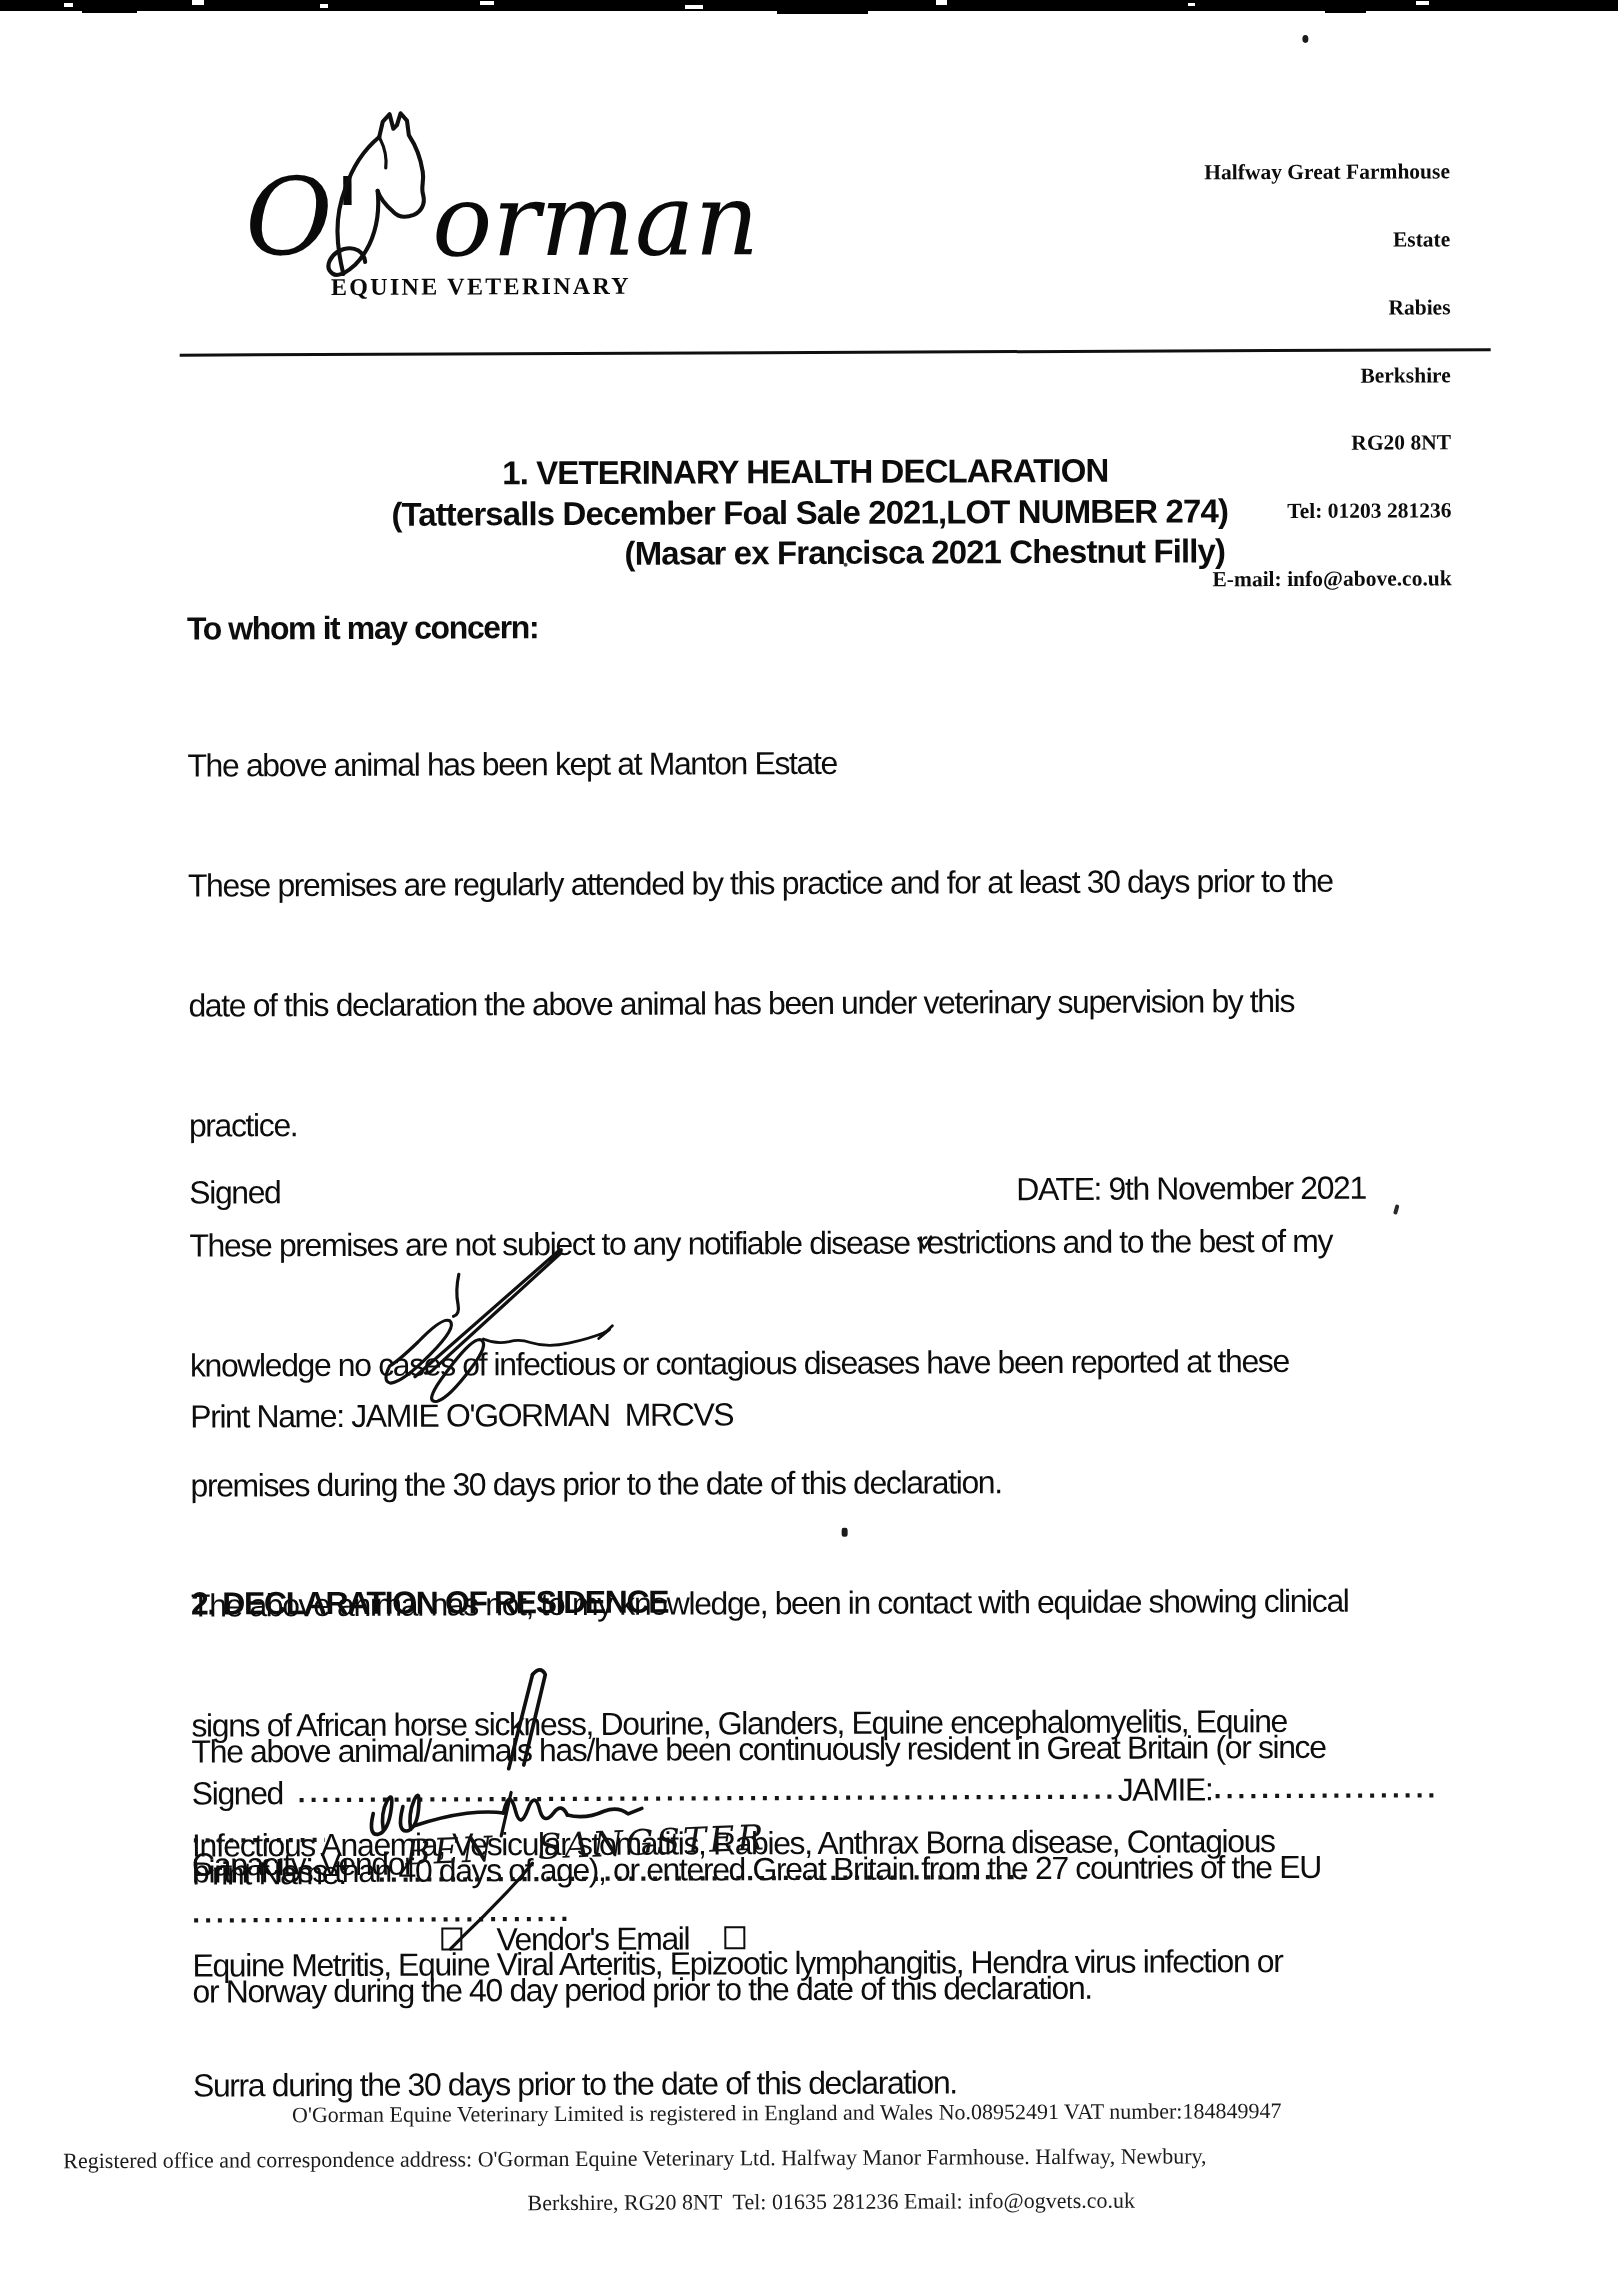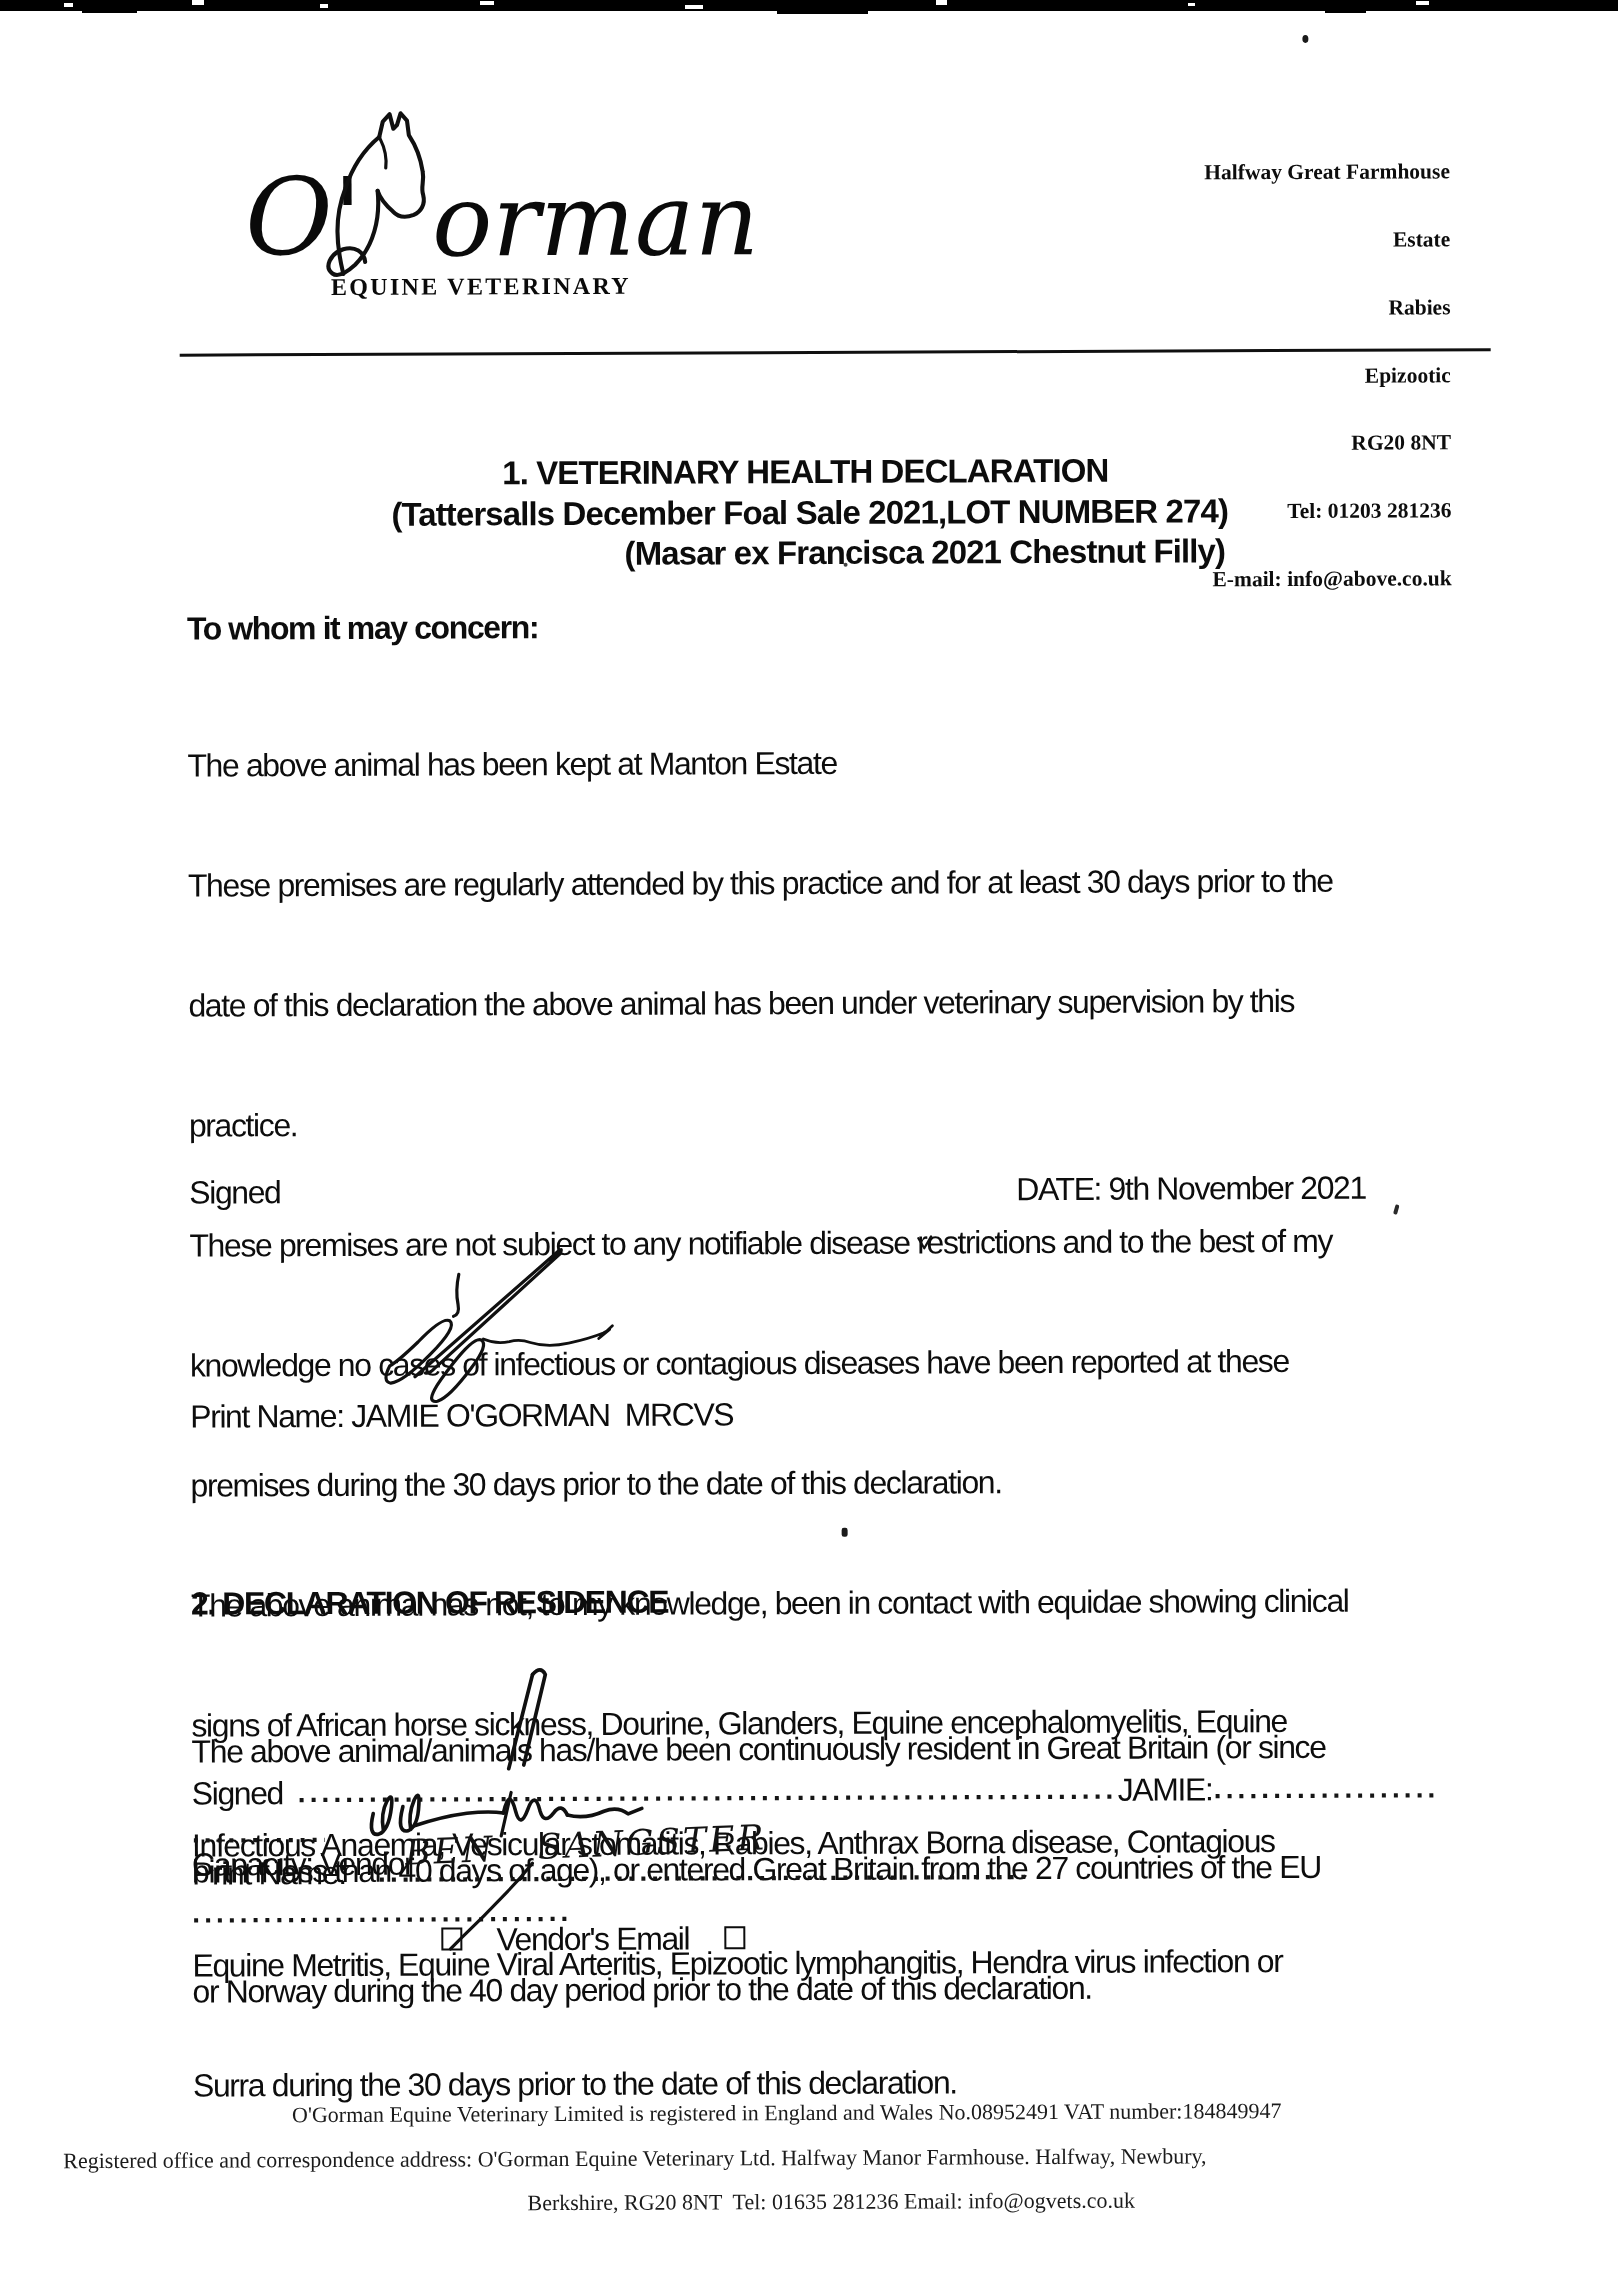--- a/index.html
+++ b/index.html
@@ -63,21 +63,21 @@
     </svg>
 
     <div class="abs brand" style="left:436px;top:170px;font-size:100px;">orman</div>
 
     <div class="abs brand-sub" style="left:320px;top:272px;width:329px;">EQUINE VETERINARY</div>
 
     <div class="abs addr" style="right:164px;top:118px;">
       <div>Halfway Great Farmhouse</div>
       <div>Estate</div>
       <div>Rabies</div>
-      <div>Epizootic</div>
+      <div>Berkshire</div>
       <div>RG20 8NT</div>
       <div>Tel: 01203 281236</div>
       <div>E-mail: info@above.co.uk</div>
     </div>
 
     <div class="rule" style="left:183px;top:351px;width:1311px;height:3.2px;"></div>
 
     <div class="abs title-line" style="left:505px;top:453px;">1. VETERINARY HEALTH DECLARATION</div>
     <div class="abs title-line" style="left:394px;top:494px;">(Tattersalls December Foal Sale 2021,LOT NUMBER 274)</div>
     <div class="abs title-line" style="left:627px;top:534px;">(Masar ex Francisca 2021 Chestnut Filly)</div>

